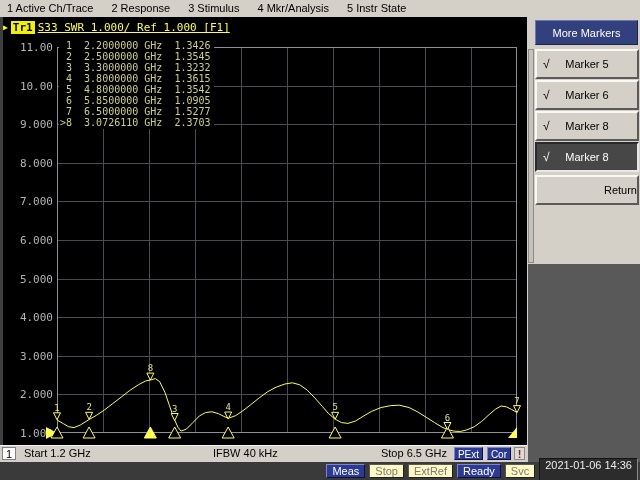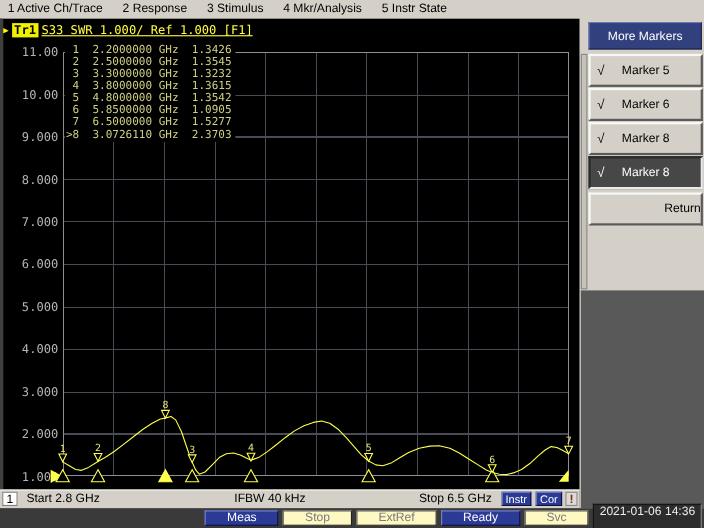--- a/index.html
+++ b/index.html
@@ -52,21 +52,21 @@
           border:2px solid;border-color:#f8f8f4 #5a5a5a #5a5a5a #f8f8f4;box-sizing:border-box;padding:0;}
   .sk-btn .sk-check{position:absolute;left:6px;font-size:12px;}
   .sk-btn.active{background:#474747;color:#fff;border-color:#2a2a2a #e9e9e9 #e9e9e9 #2a2a2a;}
   .sk-btn.gap{margin-top:3px;justify-content:flex-end;}
   .sk-rest{position:absolute;left:1px;top:247px;width:112px;height:198px;background:#595959;}
   
   .statusbar{position:absolute;left:0;top:462px;width:640px;height:18px;background:#3a3a3a;
              display:flex;align-items:center;justify-content:flex-end;gap:4px;
              padding-right:2px;box-sizing:border-box;font-size:11px;}
   .st-badges{display:flex;gap:4px;align-items:center;}
-  .st-badge{height:14px;line-height:13px;padding:0 19px;box-sizing:border-box;}
+  .st-badge{height:14px;line-height:13px;padding:0 5px;box-sizing:border-box;}
   .st-badge.on{background:#2b3a94;color:#fff;border:1px solid;border-color:#7a86c8 #101040 #101040 #7a86c8;}
   .st-badge.off{background:#fef9c3;color:#7a7a7a;border:1px solid;border-color:#585858 #202020 #202020 #585858;}
   .st-date{height:26px;line-height:13px;padding:0 5px;background:#2c2c2c;color:#ececec;
            border:1px solid;border-color:#141414 #8a8a8a #8a8a8a #141414;box-sizing:border-box;}
 </style>
 </head>
 <body>
 
 <div class="root">
 
@@ -143,24 +143,24 @@
     <div class="trace-header">
       <span class="tr-arrow">▶</span>
       <span class="tr-badge">Tr1</span>
       <span class="tr-text">S33 SWR 1.000/ Ref 1.000 [F1]</span>
     </div>
 
     <div class="marker-table" id="marker-table"><div class="mt-row"> 1  2.2000000 GHz  1.3426</div><div class="mt-row"> 2  2.5000000 GHz  1.3545</div><div class="mt-row"> 3  3.3000000 GHz  1.3232</div><div class="mt-row"> 4  3.8000000 GHz  1.3615</div><div class="mt-row"> 5  4.8000000 GHz  1.3542</div><div class="mt-row"> 6  5.8500000 GHz  1.0905</div><div class="mt-row"> 7  6.5000000 GHz  1.5277</div><div class="mt-row">&gt;8  3.0726110 GHz  2.3703</div></div>
 
     <div class="channel-bar">
       <span class="ch-num">1</span>
-      <span class="ch-start">Start 2.8 GHz</span>
+      <span class="ch-start">Start 1.2 GHz</span>
       <span class="ch-ifbw">IFBW 40 kHz</span>
       <span class="ch-stop">Stop 6.5 GHz</span>
-      <span class="ch-badge ch-pext">Instr</span>
+      <span class="ch-badge ch-pext">PExt</span>
       <span class="ch-badge ch-cor">Cor</span>
       <span class="ch-warn">!</span>
     </div>
   </div>
 
   <div class="sidebar">
     <div class="sk-header">More Markers</div>
     <div class="sk-scroll"></div>
     <div class="sk-buttons" id="sk-buttons">
         <button class="sk-btn">

